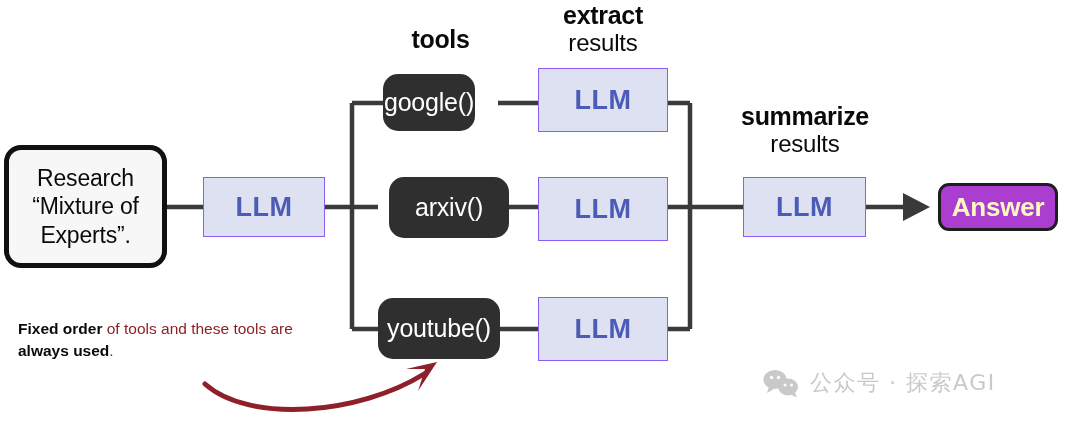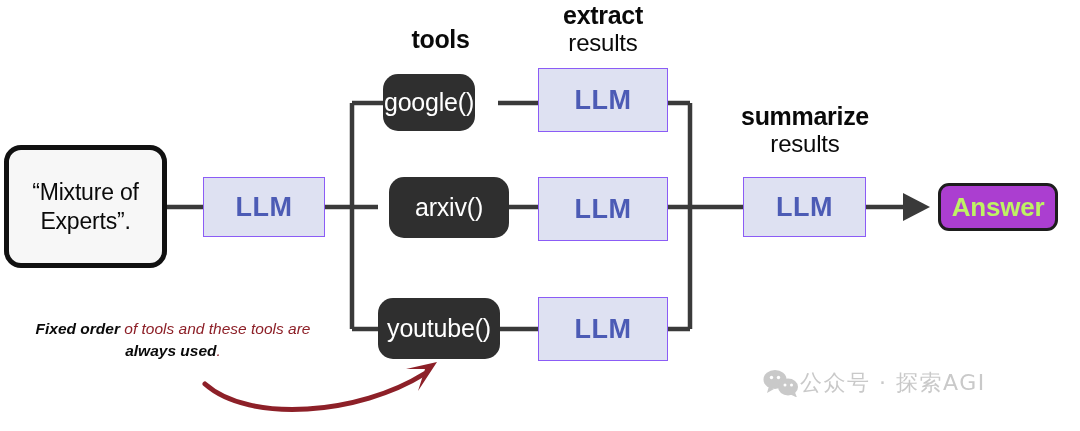--- a/index.html
+++ b/index.html
@@ -66,21 +66,21 @@
     font-size: 25px;
     font-weight: 400;
     letter-spacing: -0.2px;
   }
 
   
   .answer-badge {
     background: #ab3ed0;
     border: 3px solid #1d1d1d;
     border-radius: 11px;
-    color: #bef264;
+    color: #fef9c3;
     font-size: 26px;
     font-weight: 700;
     letter-spacing: -0.2px;
   }
 
   
   .col-head {
     position: absolute;
     z-index: 3;
     text-align: center;
@@ -101,40 +101,39 @@
     letter-spacing: -0.2px;
   }
 
   
   .caption {
     position: absolute;
     z-index: 3;
     width: 310px;
     left: 18px;
     top: 318px;
-    text-align: center;
     font-size: 15.5px;
     line-height: 1.45;
     color: #8d2028;
     font-weight: 400;
-    font-style: italic;
   }
   .caption b {
     color: #0a0a0a;
     font-weight: 700;
   }
 
   
   .watermark {
     position: absolute;
     left: 762px;
     top: 368px;
     z-index: 3;
     display: flex;
     align-items: center;
+    gap: 10px;
     color: #c9c9c9;
     font-size: 22px;
     letter-spacing: 1.5px;
     font-family: "DejaVu Sans", sans-serif;
     white-space: nowrap;
   }
   .watermark svg { display: block; }
 </style>
 </head>
 <body>
@@ -185,20 +184,21 @@
     <span class="strong">extract</span>
     <span class="light">results</span>
   </div>
 
   <div class="col-head" style="left:720px; top:103px; width:170px;">
     <span class="strong">summarize</span>
     <span class="light">results</span>
   </div>
 
   <div class="node prompt-box" style="left:4px; top:145px; width:163px; height:123px; flex-direction:column;">
+    <span>Research</span>
     <span>“Mixture of</span>
     <span>Experts”.</span>
   </div>
 
   <div class="node llm-box" style="left:203px; top:177px; width:122px; height:60px;">
     <span>LLM</span>
   </div>
 
   <div class="node tool-pill" style="left:383px; top:74px; width:92px; height:57px;">
     <span>google()</span>

